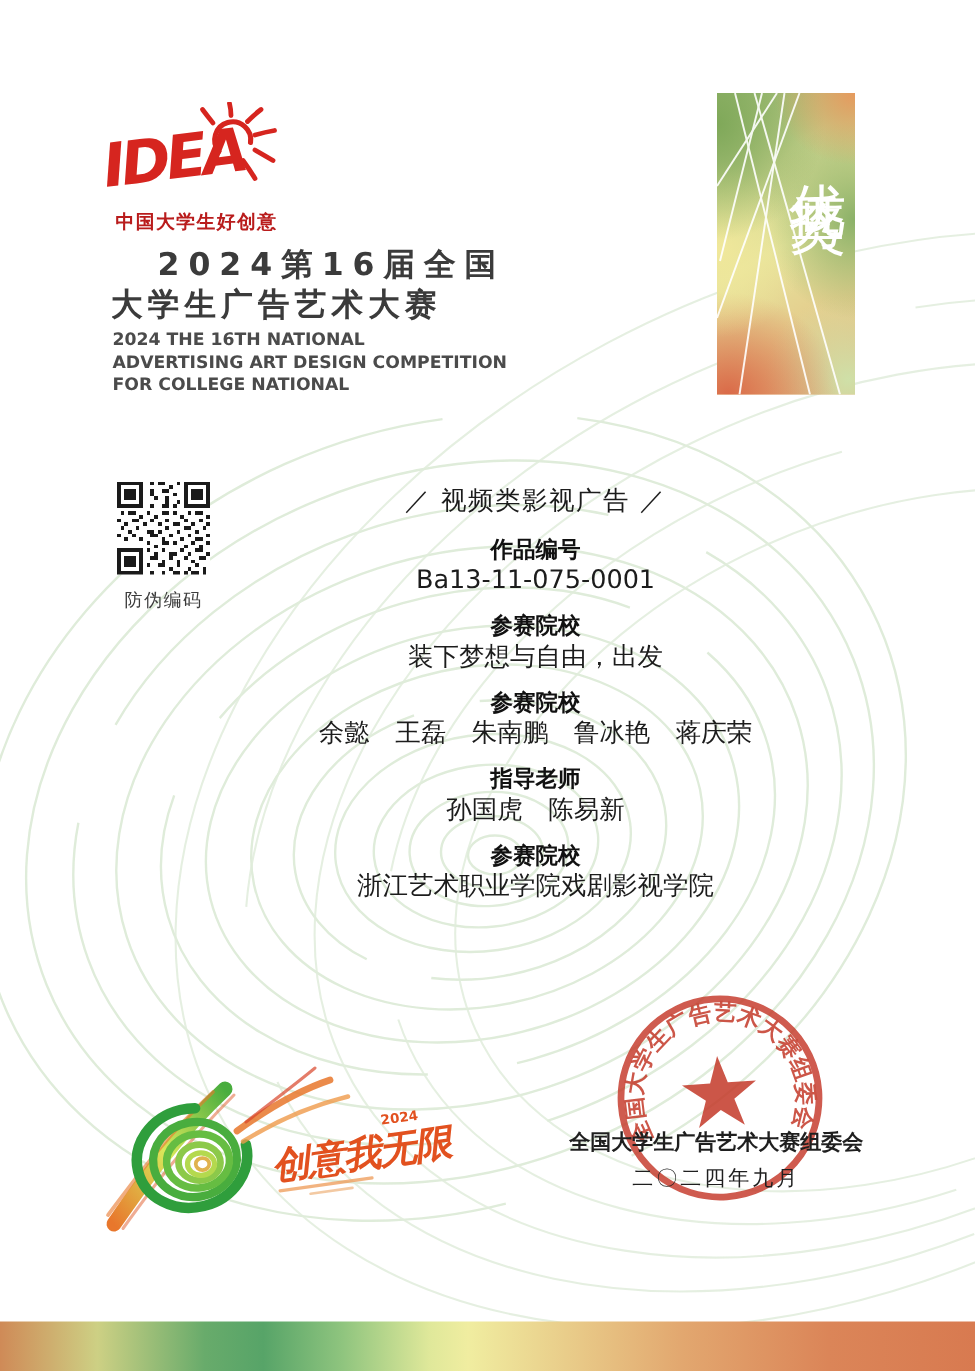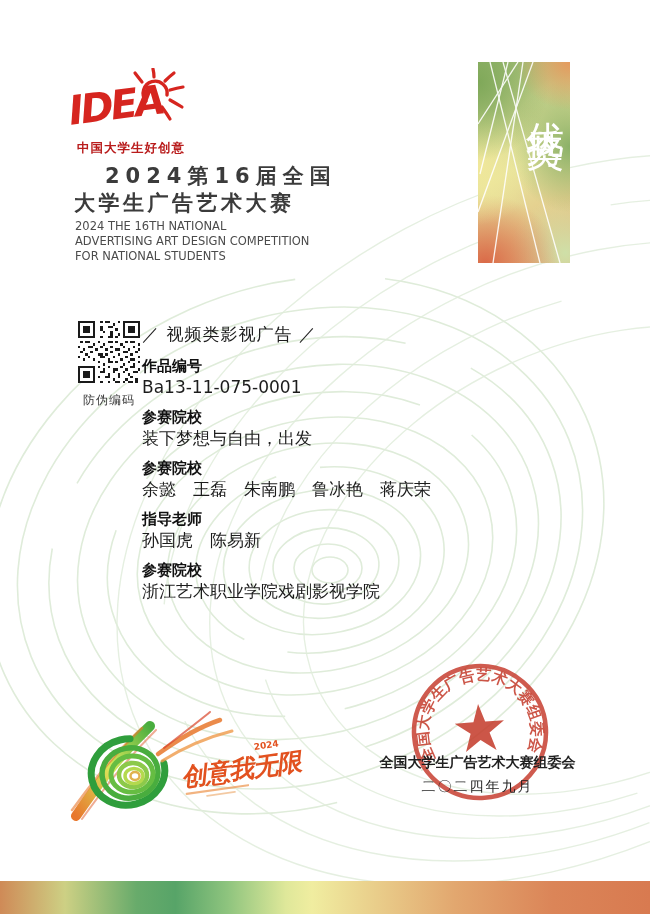--- a/index.html
+++ b/index.html
@@ -11,42 +11,42 @@
   .bg-swirl{position:absolute;left:0;top:0;z-index:0;}
   .z1{z-index:1;}
 
   
   .idea-logo{left:70px;top:68px;width:120px;height:72px;}
   .logo-tagline{left:76px;top:140px;width:110px;text-align:center;color:#b91c1c;
     font-size:12.5px;font-weight:bold;letter-spacing:1px;white-space:nowrap;}
   .title-block{left:74px;top:163px;color:#3b3b3b;font-weight:bold;white-space:nowrap;}
   .title-l1{font-size:21px;letter-spacing:6px;line-height:27px;margin-left:31px;}
   .title-l2{font-size:21px;letter-spacing:3.5px;line-height:27px;}
-  .en-block{left:75px;top:219px;color:#4b4b4b;font-size:11.5px;font-weight:normal;line-height:15px;white-space:nowrap;}
+  .en-block{left:75px;top:219px;color:#4b4b4b;font-size:11.5px;font-weight:bold;line-height:15px;white-space:nowrap;}
 
   
   .award-badge{left:478px;top:62px;width:92px;height:201px;
     background:
       radial-gradient(90px 80px at 100% 0%, #e69a5e 0%, rgba(230,154,94,0) 60%),
       radial-gradient(110px 120px at 0% 10%, #7fa859 0%, rgba(127,168,89,0) 65%),
       radial-gradient(100px 110px at 100% 42%, #8bb168 0%, rgba(139,177,104,0) 60%),
       radial-gradient(90px 90px at 0% 52%, #f1e89b 0%, rgba(241,232,155,0) 65%),
       radial-gradient(120px 110px at 8% 100%, #da6a48 0%, rgba(218,106,72,0) 62%),
       radial-gradient(80px 80px at 95% 95%, #cfe0a8 0%, rgba(207,224,168,0) 70%),
       linear-gradient(150deg, #9dbb77 0%, #e6e39c 50%, #e3b57c 100%);}
   .badge-lines{position:absolute;left:0;top:0;}
   .badge-text{position:absolute;right:2px;top:30px;writing-mode:vertical-rl;text-orientation:upright;
     color:#ffffff;font-size:38px;letter-spacing:6px;line-height:46px;font-weight:normal;}
 
   
   .qr-block{left:78px;top:321px;width:62px;text-align:center;}
   .qr-label{margin-top:5px;font-size:12px;color:#3c3c3c;letter-spacing:1px;white-space:nowrap;}
 
   
-  .entry{right:78px;top:324px;width:430px;text-align:left;color:#1c1c1c;}
+  .entry{right:78px;top:324px;width:430px;text-align:center;color:#1c1c1c;}
   .entry .category{font-size:17px;line-height:20px;margin-bottom:14px;letter-spacing:1px;white-space:nowrap;}
   .entry .f-label{font-size:15px;font-weight:bold;color:#111;line-height:17px;margin-bottom:2px;}
   .entry .f-value{font-size:17px;line-height:21px;margin-bottom:11px;white-space:nowrap;}
 
   
   .slogan-logo{left:62px;top:698px;width:250px;height:130px;}
 
   
   .seal{left:405px;top:657px;width:150px;height:150px;opacity:.9;transform:rotate(-4deg);}
   .committee-block{left:355px;top:752px;width:245px;text-align:center;color:#1f1f1f;z-index:2;}
@@ -103,21 +103,21 @@
   </svg>
   <div class="abs z1 logo-tagline">中国大学生好创意</div>
 
   <div class="abs z1 title-block">
     <div class="title-l1">2024第16届全国</div>
     <div class="title-l2">大学生广告艺术大赛</div>
   </div>
   <div class="abs z1 en-block">
     <div>2024 THE 16TH NATIONAL</div>
     <div>ADVERTISING ART DESIGN COMPETITION</div>
-    <div>FOR NATIONAL STUDENTS</div>
+    <div>FOR COLLEGE NATIONAL</div>
   </div>
 
   <div class="abs z1 award-badge">
     <svg class="badge-lines" width="92" height="201" viewBox="0 0 92 201">
       <g stroke="#ffffff" stroke-width="1.3" opacity="0.9">
         <line x1="30" y1="0" x2="2" y2="112"></line>
         <line x1="45" y1="0" x2="15" y2="201"></line>
         <line x1="12" y1="0" x2="62" y2="201"></line>
         <line x1="0" y1="62" x2="40" y2="0"></line>
         <line x1="0" y1="150" x2="55" y2="0"></line>

